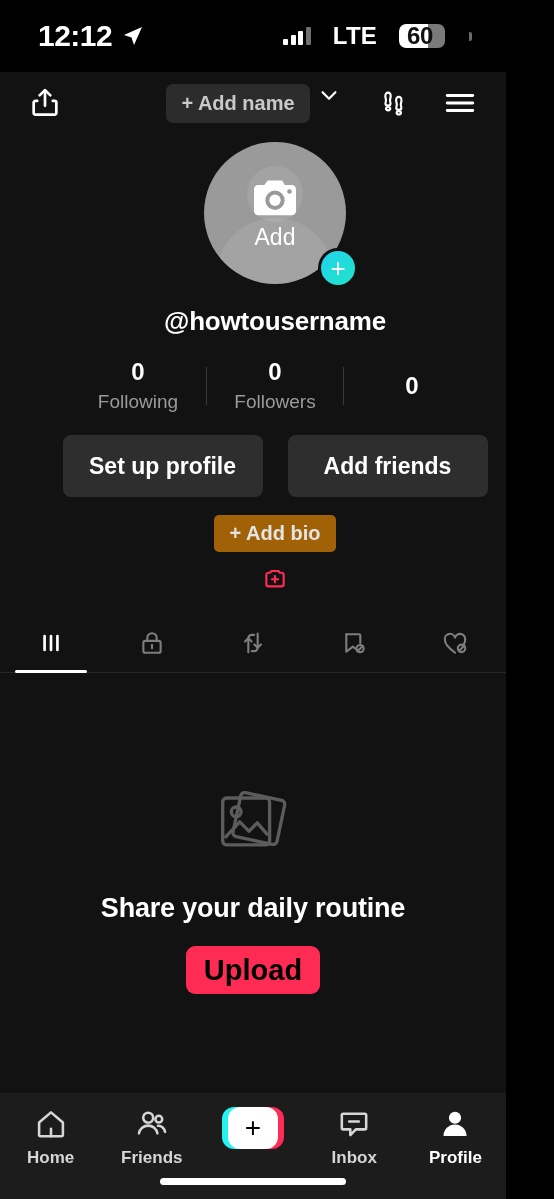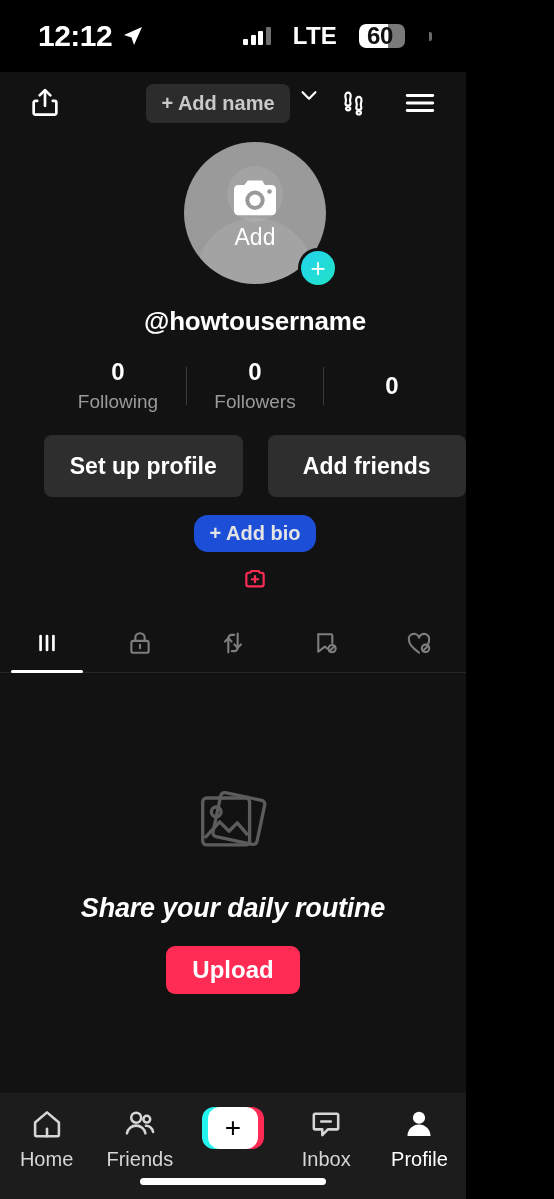--- a/index.html
+++ b/index.html
@@ -4,21 +4,21 @@
 <style>
   * { margin:0; padding:0; box-sizing:border-box; }
   html, body {
     width:554px; height:1199px;
     background:#000;
     font-family:"Liberation Sans", sans-serif;
     overflow:hidden;
   }
   .phone {
     position:relative;
-    width:466px; height:1199px;
+    width:506px; height:1199px;
     background:#121212;
     display:flex; flex-direction:column;
   }
 
   
   .statusbar {
     height:72px; flex:0 0 72px;
     background:#000;
     display:flex; align-items:center;
     justify-content:space-between;
@@ -138,23 +138,23 @@
   }
   .btn-wide {
     background:#2e2e2e; color:#fff;
     font-size:23px; font-weight:700;
     border:none; border-radius:8px;
     width:200px; height:62px;
   }
 
   .bio-row { display:flex; justify-content:center; margin-top:18px; }
   .bio-pill {
-    background:#1d4ed8; color:#e4e4e4;
+    background:#a16207; color:#e4e4e4;
     font-size:20px; font-weight:600;
-    padding:7px 16px; border-radius:14px;
+    padding:7px 16px; border-radius:5px;
   }
 
   .addyours {
     display:flex; align-items:center; justify-content:center;
     gap:9px; margin-top:14px;
     color:#fff; font-size:23px; font-weight:700;
   }
 
   
   .tabs {
@@ -174,42 +174,42 @@
 
   
   .empty {
     flex:1;
     display:flex; flex-direction:column;
     align-items:center;
     padding-top:110px;
   }
   .empty-title {
     color:#fff; font-size:27px; font-weight:700;
-    margin-top:26px; letter-spacing:-0.2px;font-style:italic;
+    margin-top:26px; letter-spacing:-0.2px;
   }
   .upload-btn {
     margin-top:22px;
-    background:#fe2c55; color:#ffffff;
-    font-size:24px; font-weight:700;
+    background:#fe2c55; color:#000000;
+    font-size:29px; font-weight:700;
     border:none; border-radius:9px;
     width:134px; height:48px;
   }
 
   
   .bottomnav {
     flex:0 0 106px; height:106px;
     background:#1c1c1c;
     display:flex; align-items:flex-start;
     padding-top:14px;
   }
   .nav-item {
     flex:1; display:flex; flex-direction:column;
     align-items:center; gap:7px;
   }
-  .nav-lbl { font-size:20px; color:#d6d6d6; font-weight:400; }
+  .nav-lbl { font-size:17px; color:#d6d6d6; font-weight:700; }
   .nav-item.active .nav-lbl { color:#fff; }
   .create-btn {
     position:relative; width:62px; height:42px;
     display:flex; align-items:center; justify-content:center;
   }
   .create-btn .cy, .create-btn .pk {
     position:absolute; top:0; width:50px; height:42px; border-radius:12px;
   }
   .create-btn .cy { left:0; background:#25f4ee; }
   .create-btn .pk { right:0; background:#fe2c55; }

